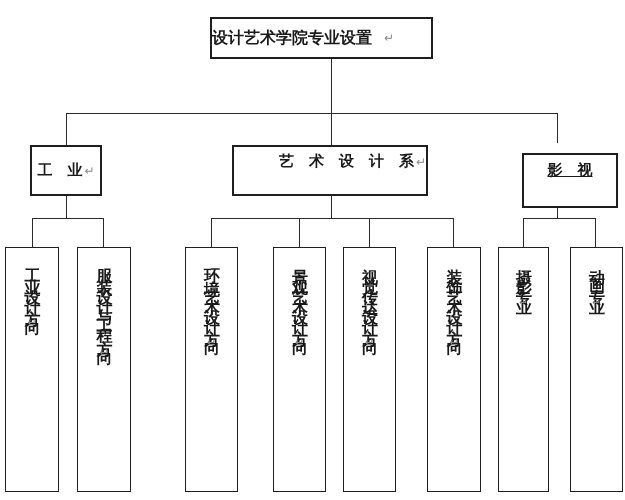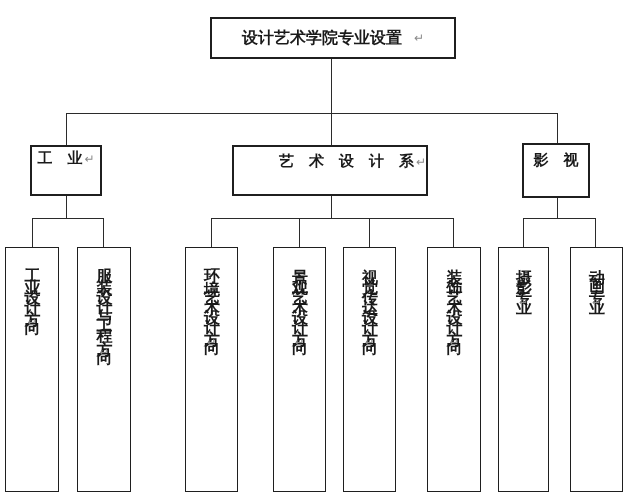--- a/index.html
+++ b/index.html
@@ -12,29 +12,29 @@
     overflow: hidden;
   }
   .box {
     position: absolute;
     background: #ffffff;
     box-sizing: border-box;
     border: 2px solid #1f1f1f;
     font-weight: bold;
   }
   .box.top {
-    left: 210px; top: 17px; width: 246px; height: 42px;
-    display: flex; align-items: center; justify-content: center;
+    left: 210px; top: 17px; width: 223px; height: 42px;
+    display: flex; align-items: center; 
     font-size: 16px;
     gap: 10px;
   }
   .box.dept { font-size: 15px; text-align: center; }
-  .box.d1 { left: 30px;  top: 145px; width: 72px;  height: 51px; padding-top: 0; line-height: 22px; }
+  .box.d1 { left: 30px;  top: 145px; width: 72px;  height: 51px; padding-top: 12px; line-height: 22px; }
   .box.d2 { left: 232px; top: 145px; width: 196px; height: 51px; padding-top: 4px; line-height: 20px; text-align: right; }
-  .box.d3 { left: 522px; top: 143px; width: 68px;  height: 55px; padding-top: 3px; line-height: 23px; }
+  .box.d3 { left: 522px; top: 153px; width: 96px;  height: 55px; padding-top: 3px; line-height: 23px; text-decoration: underline; }
   .box.major {
     top: 247px; height: 245px;
     border-width: 1px;
     display: flex; justify-content: center;
   }
   .vtext {
     writing-mode: vertical-rl;
     text-orientation: upright;
     font-size: 16px; font-weight: bold;
     letter-spacing: 10px;

